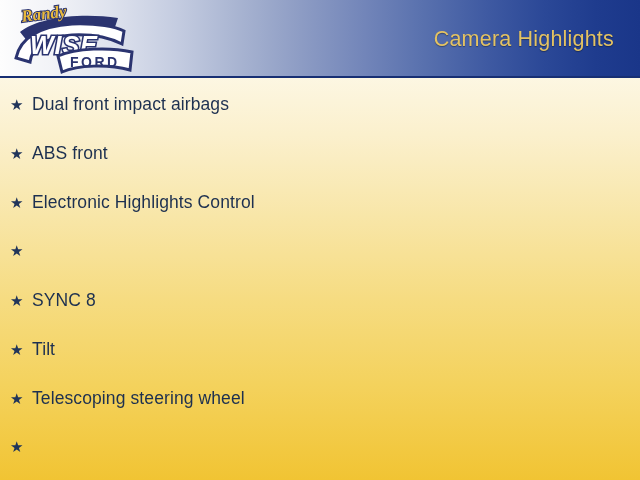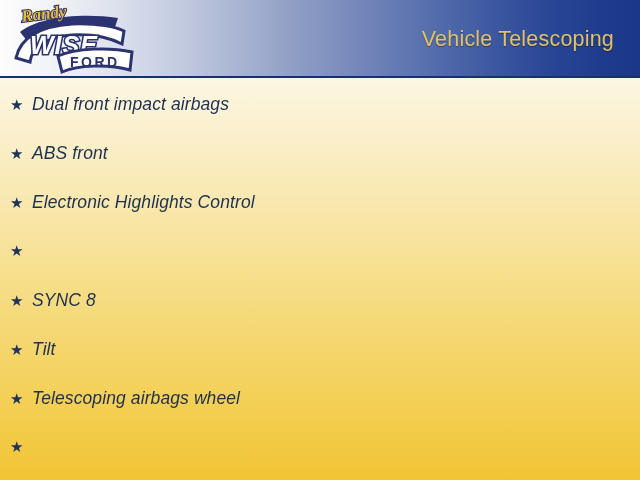--- a/index.html
+++ b/index.html
@@ -93,21 +93,20 @@
     line-height: 1;
     color: #21355a;
   }
   .hl-text {
     flex: 1 1 auto;
     font-size: 17.5px;
     line-height: 1;
     color: #1d3050;
     letter-spacing: 0.1px;
     white-space: nowrap;
-    font-style: italic;
   }
 </style>
 </head>
 <body>
 
 <div id="page">
 
   <div id="header">
 
     <div id="logo">
@@ -119,21 +118,21 @@
 
         <text x="24" y="52" font-family="Liberation Sans, sans-serif" font-size="25" font-weight="bold" font-style="italic" fill="#ffffff" stroke="#2b3470" stroke-width="3.2" paint-order="stroke" letter-spacing="1">WISE</text>
 
         <path d="M52 54 C70 46 104 45 126 50 L124 68 C102 62 72 63 56 70 Z" fill="#ffffff" stroke="#2b3470" stroke-width="3"></path>
         <text x="64" y="65" font-family="Liberation Sans, sans-serif" font-size="14" font-weight="bold" fill="#2b3470" letter-spacing="2.5">FORD</text>
 
         <text x="16" y="20" font-family="Liberation Serif, serif" font-size="17" font-weight="bold" font-style="italic" fill="#e8b93c" stroke="#2b3470" stroke-width="2" paint-order="stroke" transform="rotate(-7 16 20)">Randy</text>
       </svg>
     </div>
 
-    <div id="title">Vehicle Telescoping</div>
+    <div id="title">Camera Highlights</div>
   </div>
 
   <div id="highlights">
 
     <div class="hl-row">
       <span class="hl-star">★</span>
       <span class="hl-text">Dual front impact airbags</span>
     </div>
 
     <div class="hl-row">
@@ -155,21 +154,21 @@
       <span class="hl-text">SYNC 8</span>
     </div>
 
     <div class="hl-row">
       <span class="hl-star">★</span>
       <span class="hl-text">Tilt</span>
     </div>
 
     <div class="hl-row">
       <span class="hl-star">★</span>
-      <span class="hl-text">Telescoping airbags wheel</span>
+      <span class="hl-text">Telescoping steering wheel</span>
     </div>
 
     <div class="hl-row">
       <span class="hl-star">★</span>
     </div>
 
   </div>
 </div>
 
 </body></html>

